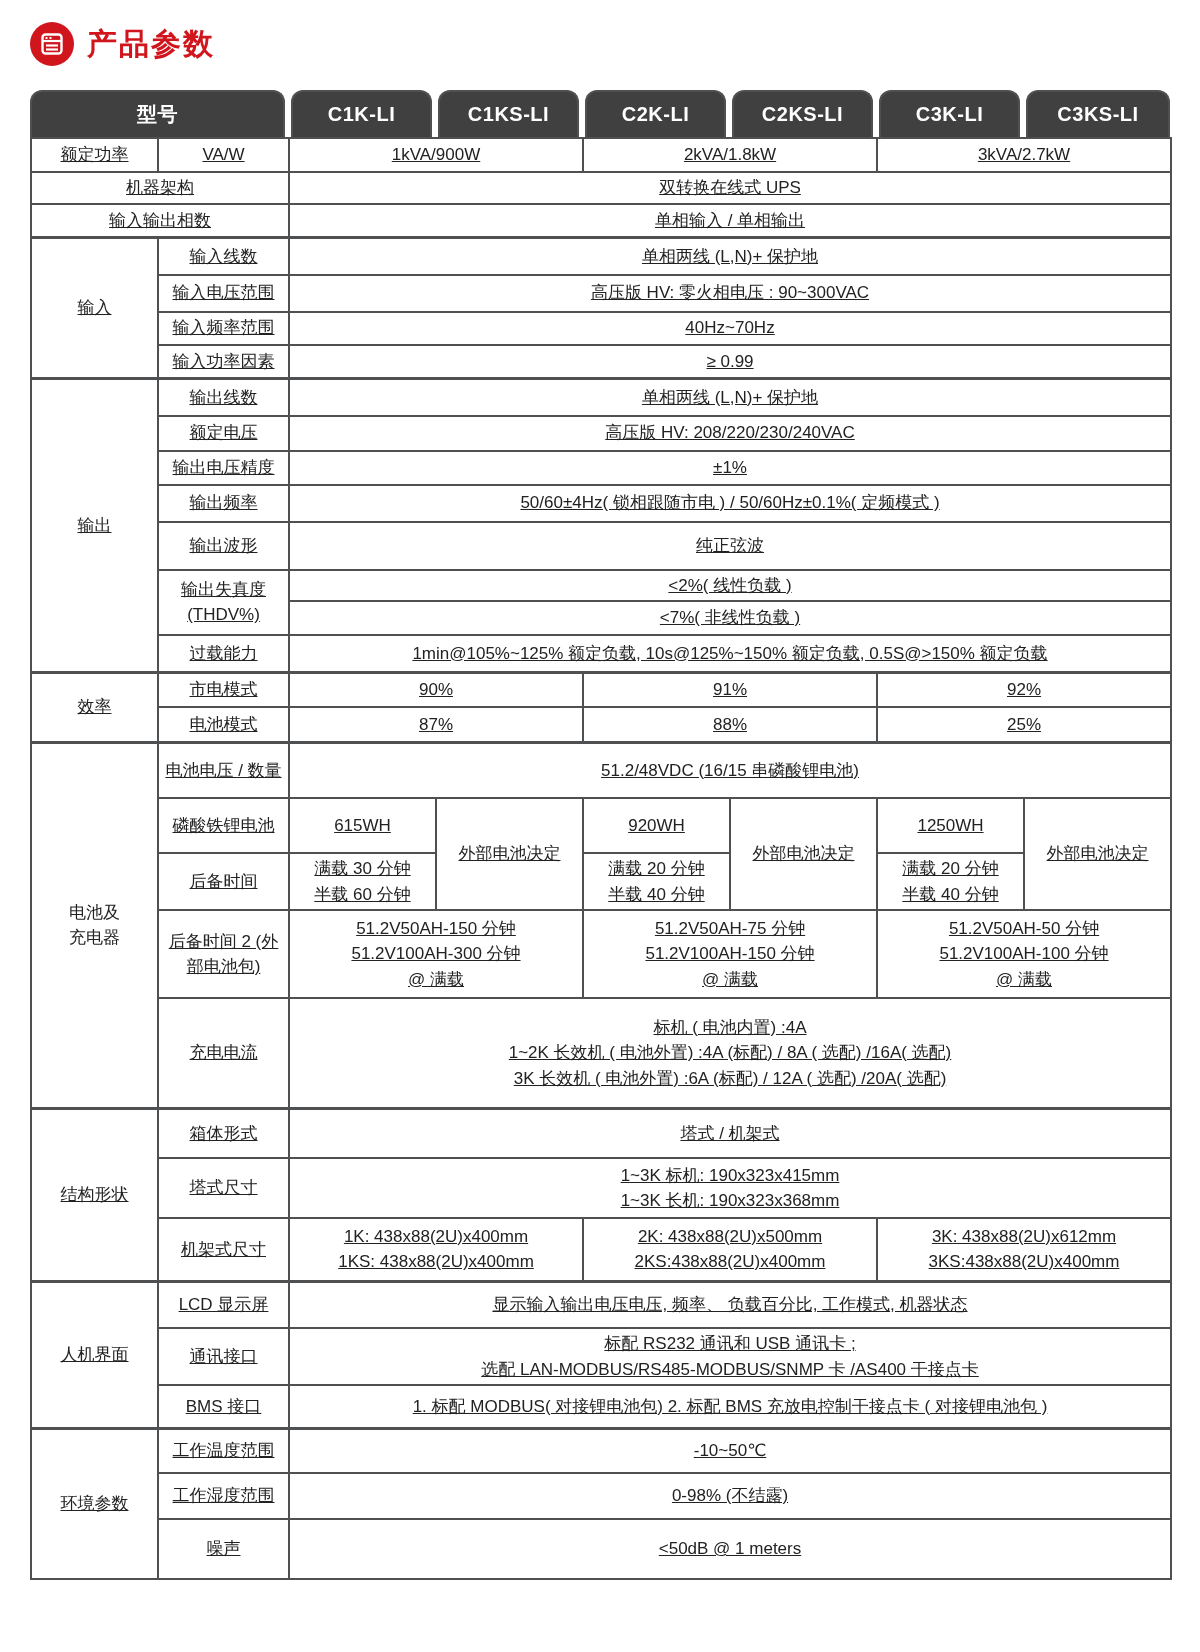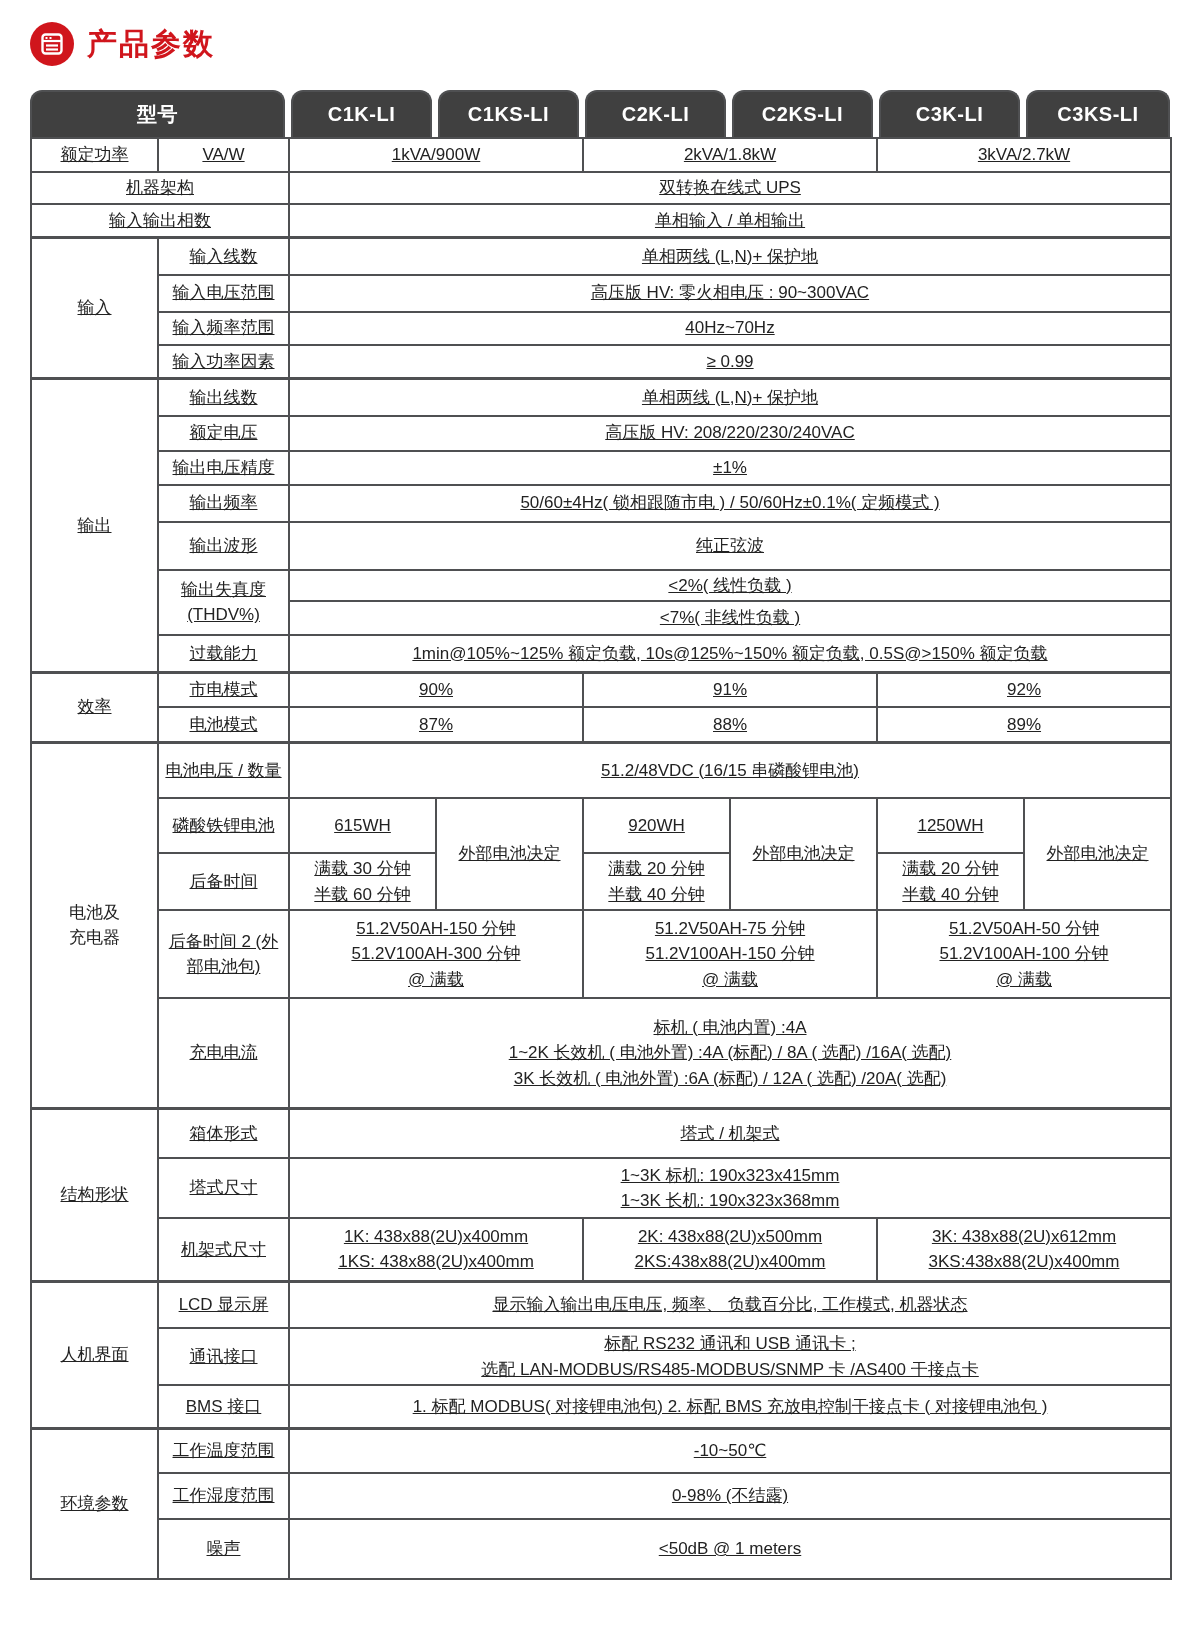--- a/index.html
+++ b/index.html
@@ -177,21 +177,21 @@
       <td rowspan="2">效率</td>
       <td>市电模式</td>
       <td colspan="2">90%</td>
       <td colspan="2">91%</td>
       <td colspan="2">92%</td>
     </tr>
     <tr style="height:35px">
       <td>电池模式</td>
       <td colspan="2">87%</td>
       <td colspan="2">88%</td>
-      <td colspan="2">89%</td>
+      <td colspan="2">25%</td>
     </tr>
 
     <tr class="sec" style="height:56px">
       <td rowspan="5"><span class="wrap6">电池及充电器</span></td>
       <td>电池电压 / 数量</td>
       <td colspan="6">51.2/48VDC (16/15 串磷酸锂电池)</td>
     </tr>
     <tr style="height:55px">
       <td>磷酸铁锂电池</td>
       <td>615WH</td>

